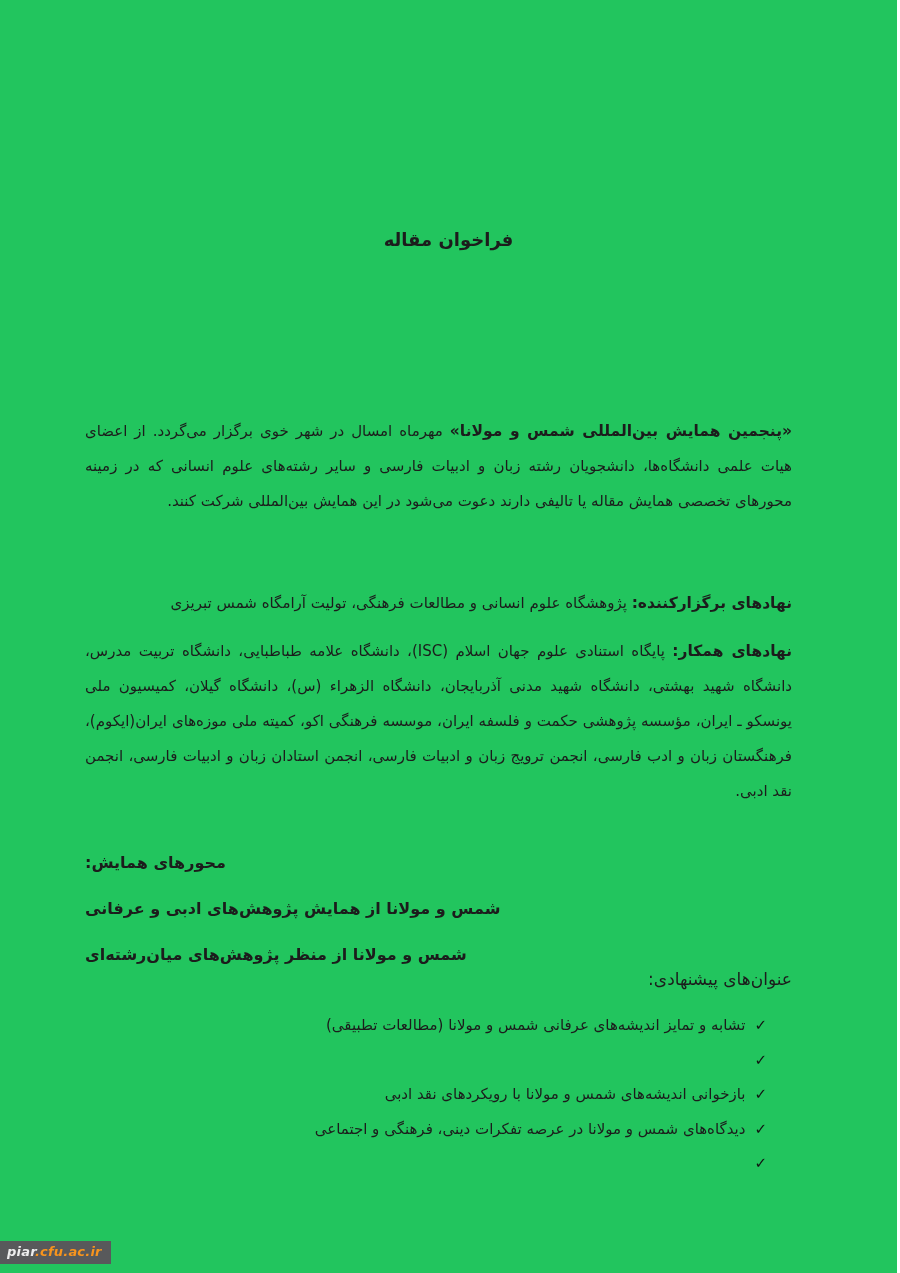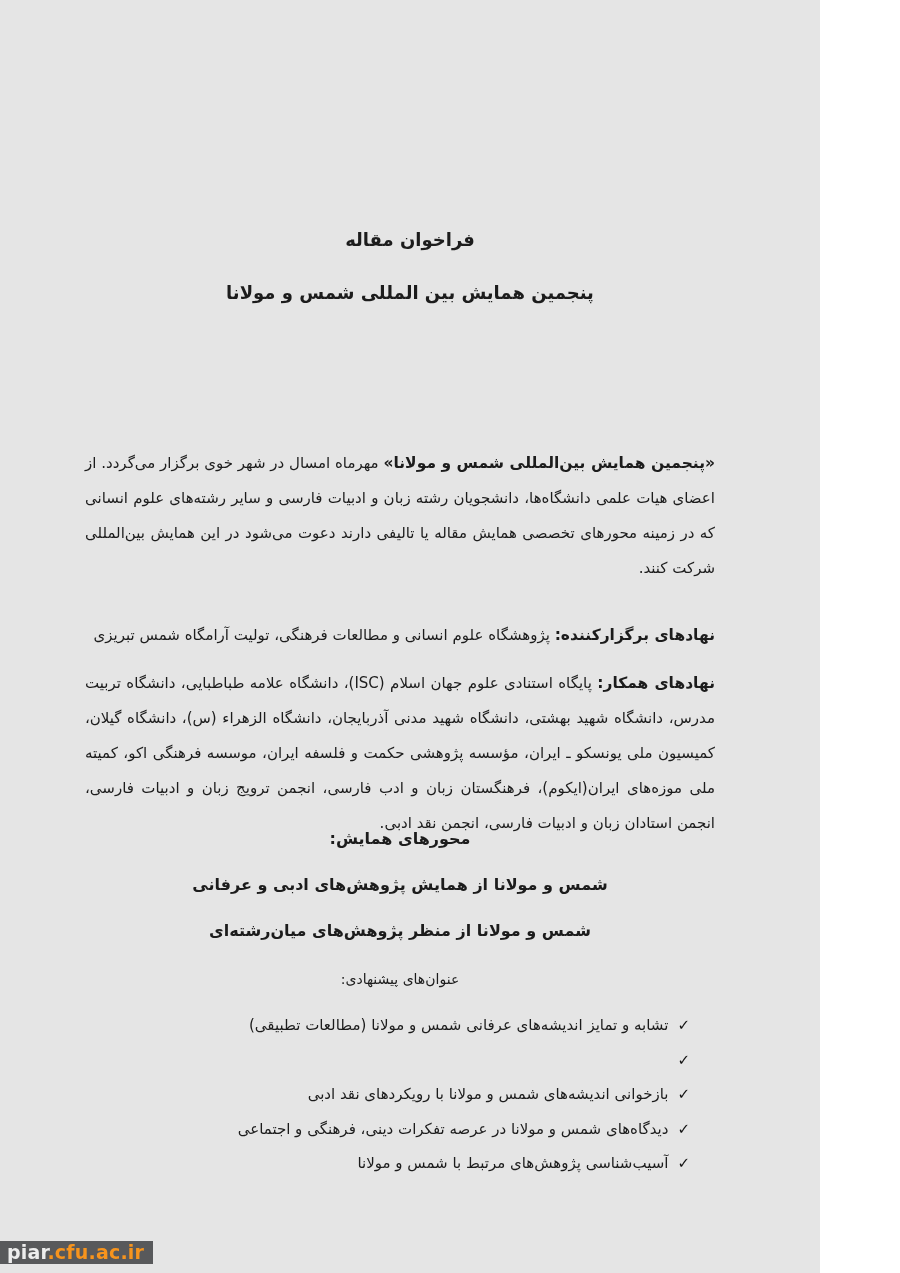--- a/index.html
+++ b/index.html
@@ -2,23 +2,23 @@
 <html lang="fa"><head>
 <meta charset="utf-8">
 <style>
   html, body {
     margin: 0;
     padding: 0;
     background: #ffffff;
   }
   .sheet {
     position: relative;
-    width: 820px;
+    width: 897px;
     height: 1273px;
-    background: #e5e5e5;
+    background: #22c55e;
     overflow: hidden;
     font-family: "DejaVu Sans", sans-serif;
     color: #1c1c1c;
   }
   .abs {
     position: absolute;
     direction: rtl;
     unicode-bidi: embed;
   }
   .title {
@@ -29,42 +29,42 @@
     font-size: 18px;
     line-height: 26px;
   }
   .para {
     right: 105px;
     left: 85px;
     font-size: 15px;
     line-height: 35px;
     text-align: justify;
     text-align-last: right;
-    margin-top: 32px;
   }
   .para .lead-bold,
   .para .label-bold {
     font-weight: bold;
     font-size: 15.5px;
   }
   .heading-bold {
     right: 105px;
     left: 85px;
     font-weight: bold;
     font-size: 16px;
     line-height: 24px;
-    text-align: center;
+    text-align: left;
+    margin-top: 24px;
   }
   .heading-regular {
     right: 105px;
     left: 85px;
     font-weight: normal;
-    font-size: 14px;
+    font-size: 17px;
     line-height: 24px;
-    text-align: center;
+    text-align: right;
   }
   .bullets {
     top: 1008px;
     right: 130px;
     left: 85px;
   }
   .bullet-row {
     display: flex;
     align-items: baseline;
     gap: 9px;
@@ -77,37 +77,37 @@
     font-weight: bold;
     font-size: 15px;
     color: #111111;
   }
   .watermark {
     position: absolute;
     left: 0;
     top: 1241px;
     background: #58595b;
     padding: 3px 9px 4px 7px;
+    font-style: italic;
     font-weight: bold;
-    font-size: 19px;
+    font-size: 13px;
     letter-spacing: 0.2px;
     direction: ltr;
     line-height: 16px;
   }
   .watermark .site { color: #ededed; }
   .watermark .domain { color: #f7941d; }
 </style>
 </head>
 <body>
 
 <div class="sheet">
 
   <div class="abs title" style="top:227px">فراخوان مقاله</div>
 
-  <div class="abs title" style="top:280px">پنجمین همایش بین المللی شمس و مولانا</div>
 
   <div class="abs para" style="top:414px">
     <span class="lead-bold">«پنجمین همایش بین‌المللی شمس و مولانا»</span><span> مهرماه امسال در شهر خوی برگزار می‌گردد. از اعضای هیات علمی دانشگاه‌ها، دانشجویان رشته زبان و ادبیات فارسی و سایر رشته‌های علوم انسانی که در زمینه محورهای تخصصی همایش مقاله یا تالیفی دارند دعوت می‌شود در این همایش بین‌المللی شرکت کنند.</span>
   </div>
 
   <div class="abs para" style="top:586px">
     <span class="label-bold">نهادهای برگزارکننده:</span><span> پژوهشگاه علوم انسانی و مطالعات فرهنگی، تولیت آرامگاه شمس تبریزی</span>
   </div>
 
   <div class="abs para" style="top:634px">
@@ -133,21 +133,20 @@
     <div class="bullet-row">
       <span class="check">✓</span>
       <span>بازخوانی اندیشه‌های شمس و مولانا با رویکردهای نقد ادبی</span>
     </div>
     <div class="bullet-row">
       <span class="check">✓</span>
       <span>دیدگاه‌های شمس و مولانا در عرصه تفکرات دینی، فرهنگی و اجتماعی</span>
     </div>
     <div class="bullet-row">
       <span class="check">✓</span>
-      <span>آسیب‌شناسی پژوهش‌های مرتبط با شمس و مولانا</span>
     </div>
   </div>
 
   <div class="watermark">
     <span class="site">piar</span><span class="domain">.cfu.ac.ir</span>
   </div>
 
 </div>
 
 </body></html>

